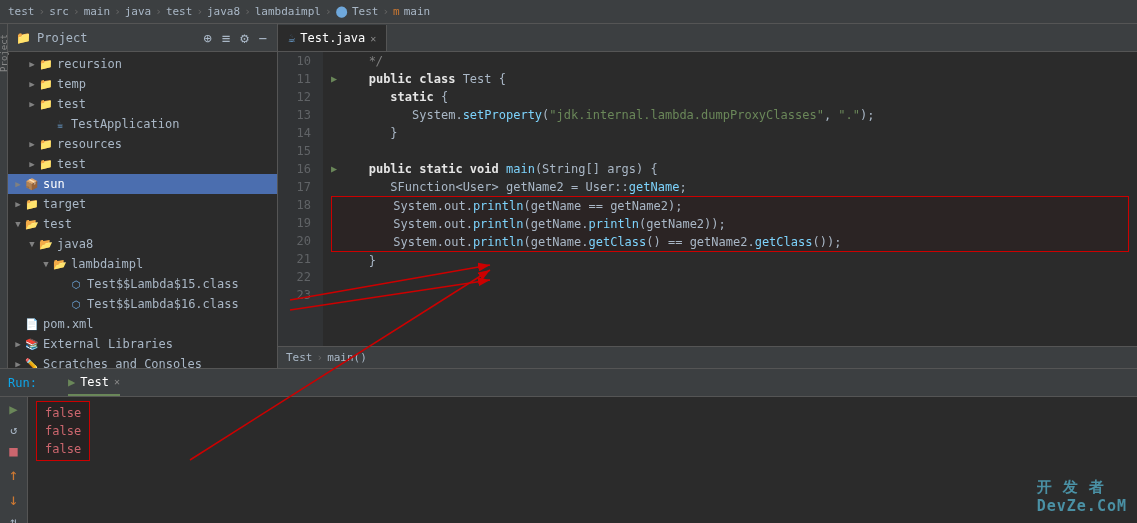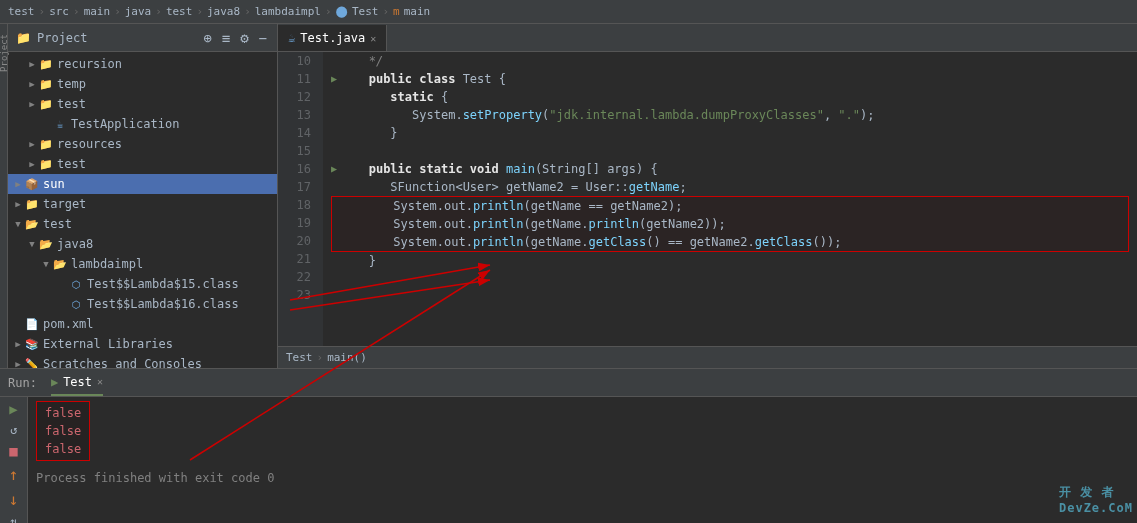--- a/index.html
+++ b/index.html
@@ -294,23 +294,23 @@
       color: #a9b7c6;
       border-top: 1px solid #555;
       flex-shrink: 0;
     }
     .editor-breadcrumb .sep { color: #666; }
 
     
     .watermark {
       position: absolute;
       bottom: 8px;
-      right: 4px;
+      right: 10px;
       color: #4a90a4;
-      font-size: 12px;
+      font-size: 15px;
       font-weight: bold;
       letter-spacing: 1px;
       pointer-events: none;
     }
 
     
     .overlay {
       position: absolute;
       top: 0; left: 0;
       pointer-events: none;
@@ -580,21 +580,21 @@
       <div class="editor-breadcrumb">
         <span>Test</span>
         <span class="sep">›</span>
         <span>main()</span>
       </div>
     </div>
   </div>
 
   <div class="run-panel">
     <div class="run-tabs">
-      <span style="color:#a3a3a3;font-size:12px;margin-right:4px;">Run:</span>
+      <span style="color:#0ea5e9;font-size:12px;margin-right:21px;">Run:</span>
       <div class="run-tab active">
         <span style="color:#6a8759;">▶</span>
         <span>Test</span>
         <span class="run-tab-close">✕</span>
       </div>
     </div>
 
     <div class="run-content">
 
       <div class="run-sidebar">
@@ -606,21 +606,20 @@
         <div class="run-sidebar-btn" style="font-size:12px;">⇅</div>
       </div>
 
       <div class="run-output">
         
         <div style="display:inline-block;border:1.5px solid #cc0000;background:rgba(20,0,0,0.2);padding:2px 8px;margin-bottom:4px;">
           <div class="output-false">false</div>
           <div class="output-false">false</div>
           <div class="output-false">false</div>
         </div>
-        <div class="run-status">Process finished with exit code 0</div>
       </div>
     </div>
   </div>
 
   <svg class="overlay" width="1137" height="523" xmlns="http://www.w3.org/2000/svg">
 
     <defs>
       <marker id="arrowhead" markerWidth="8" markerHeight="6" refX="8" refY="3" orient="auto">
         <polygon points="0 0, 8 3, 0 6" fill="#cc0000"></polygon>
       </marker>

